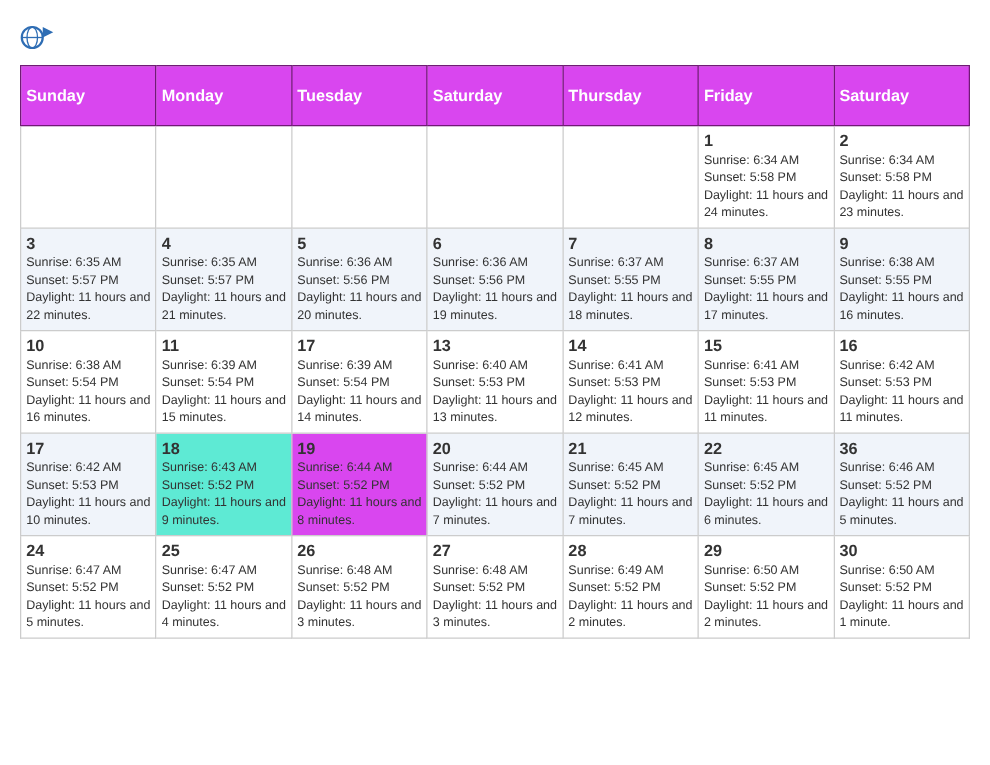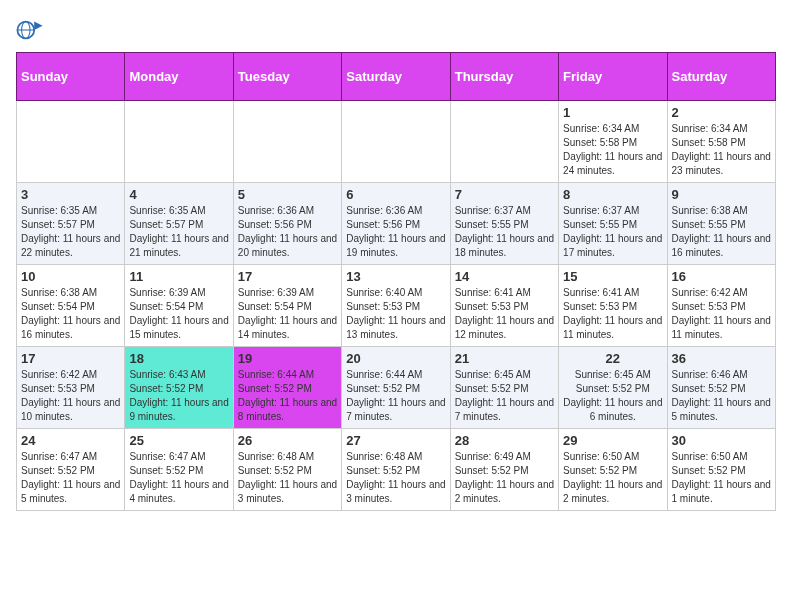--- a/index.html
+++ b/index.html
@@ -254,21 +254,21 @@
           <div class="day-info">Sunrise: 6:44 AM
 Sunset: 5:52 PM
 Daylight: 11 hours and 7 minutes.</div>
         </td>
         <td style="background: rgb(240, 244, 250);">
           <span class="day-number">21</span>
           <div class="day-info">Sunrise: 6:45 AM
 Sunset: 5:52 PM
 Daylight: 11 hours and 7 minutes.</div>
         </td>
-        <td style="background: rgb(240, 244, 250); text-align: center;">
+        <td style="background: rgb(240, 244, 250);">
           <span class="day-number">22</span>
           <div class="day-info">Sunrise: 6:45 AM
 Sunset: 5:52 PM
 Daylight: 11 hours and 6 minutes.</div>
         </td>
         <td style="background: rgb(240, 244, 250);">
           <span class="day-number">36</span>
           <div class="day-info">Sunrise: 6:46 AM
 Sunset: 5:52 PM
 Daylight: 11 hours and 5 minutes.</div>

